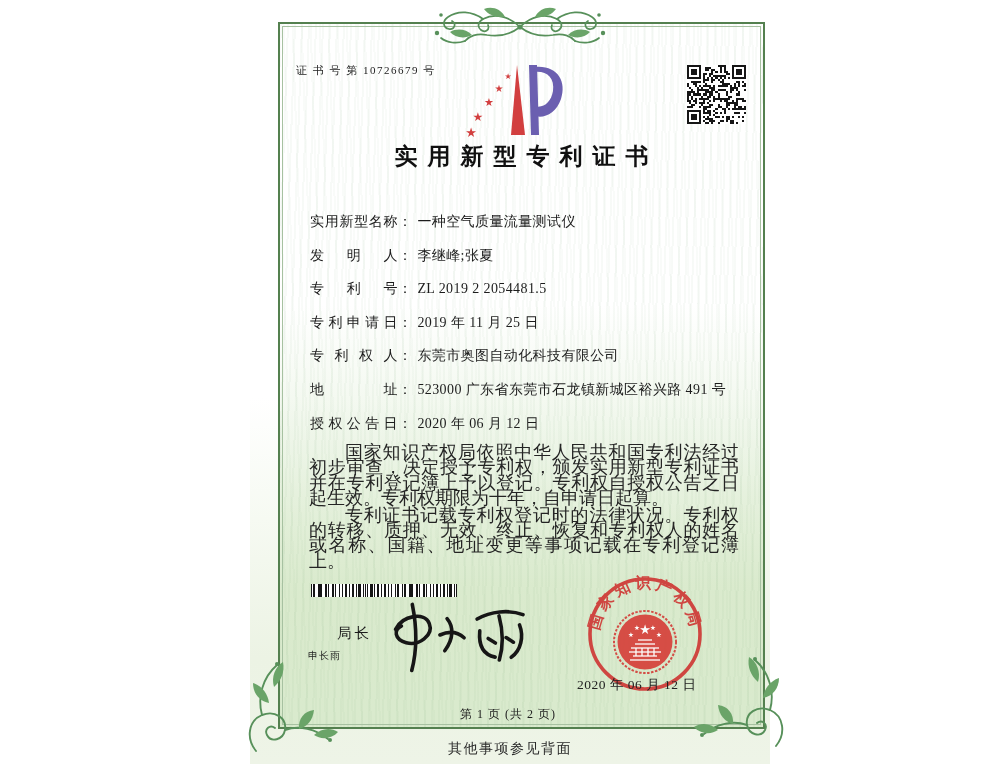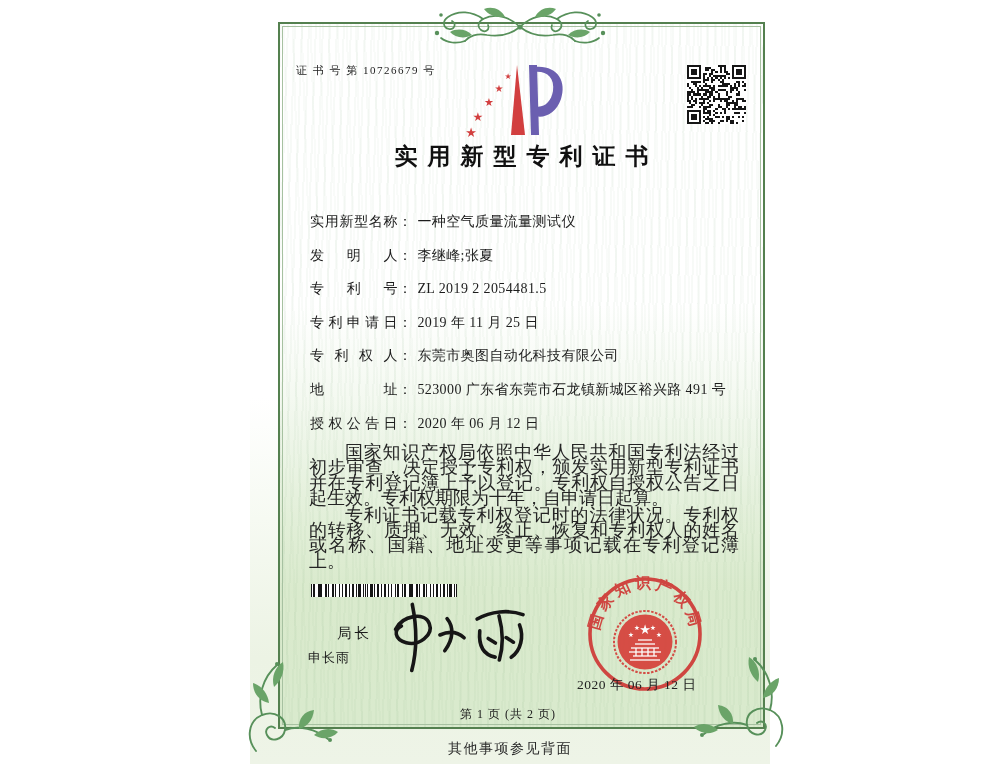--- a/index.html
+++ b/index.html
@@ -25,21 +25,21 @@
   .row .val{margin-left:5px;}
   .pair2{position:absolute;left:233px;top:0;white-space:nowrap;}
   .r1{top:213px}.r2{top:247px}.r3{top:280px}.r4{top:314px}.r5{top:347px}.r6{top:381px}.r7{top:415px}
   .paras{left:309px;top:445px;width:430px;font-size:18px;line-height:15.4px;text-align:justify;color:#242424;}
   .paras p{margin:0 0 1px;text-indent:2em;}
   .barcode{left:311px;top:584px;width:146px;height:13px;background-color:#fff;
     background-image:
       repeating-linear-gradient(90deg,#161616 0 1px,transparent 1px 3px,#161616 3px 4px,transparent 4px 7px),
       repeating-linear-gradient(90deg,transparent 0 2px,#161616 2px 3px,transparent 3px 8px,#161616 8px 10px,transparent 10px 13px);}
   .signer-title{left:310px;top:624px;font-size:14.5px;letter-spacing:3px;margin-left:27px;}
-  .signer-name{left:308px;top:649px;font-size:13px;letter-spacing:1px;}
+  .signer-name{left:308px;top:649px;font-size:10px;letter-spacing:1px;}
   .sig{left:374px;top:596px;}
   .seal{left:583px;top:569px;opacity:.95;z-index:2;}
   .seal-date{left:577px;top:676px;width:140px;font-size:13.5px;letter-spacing:.5px;color:#222;z-index:3;}
   .page-info{left:428px;top:706px;width:160px;text-align:center;font-size:12px;letter-spacing:1px;}
   .back-note{left:424px;top:740px;width:172px;text-align:center;font-size:14px;letter-spacing:1.5px;color:#2a2a2a;}
   .orn-tc{left:425px;top:3px;}
   .orn-bl{left:244px;top:655px;}
   .orn-br{left:692px;top:650px;transform:scaleX(-1);}
   svg text.star{font-family:"DejaVu Sans",sans-serif;}
 </style>

